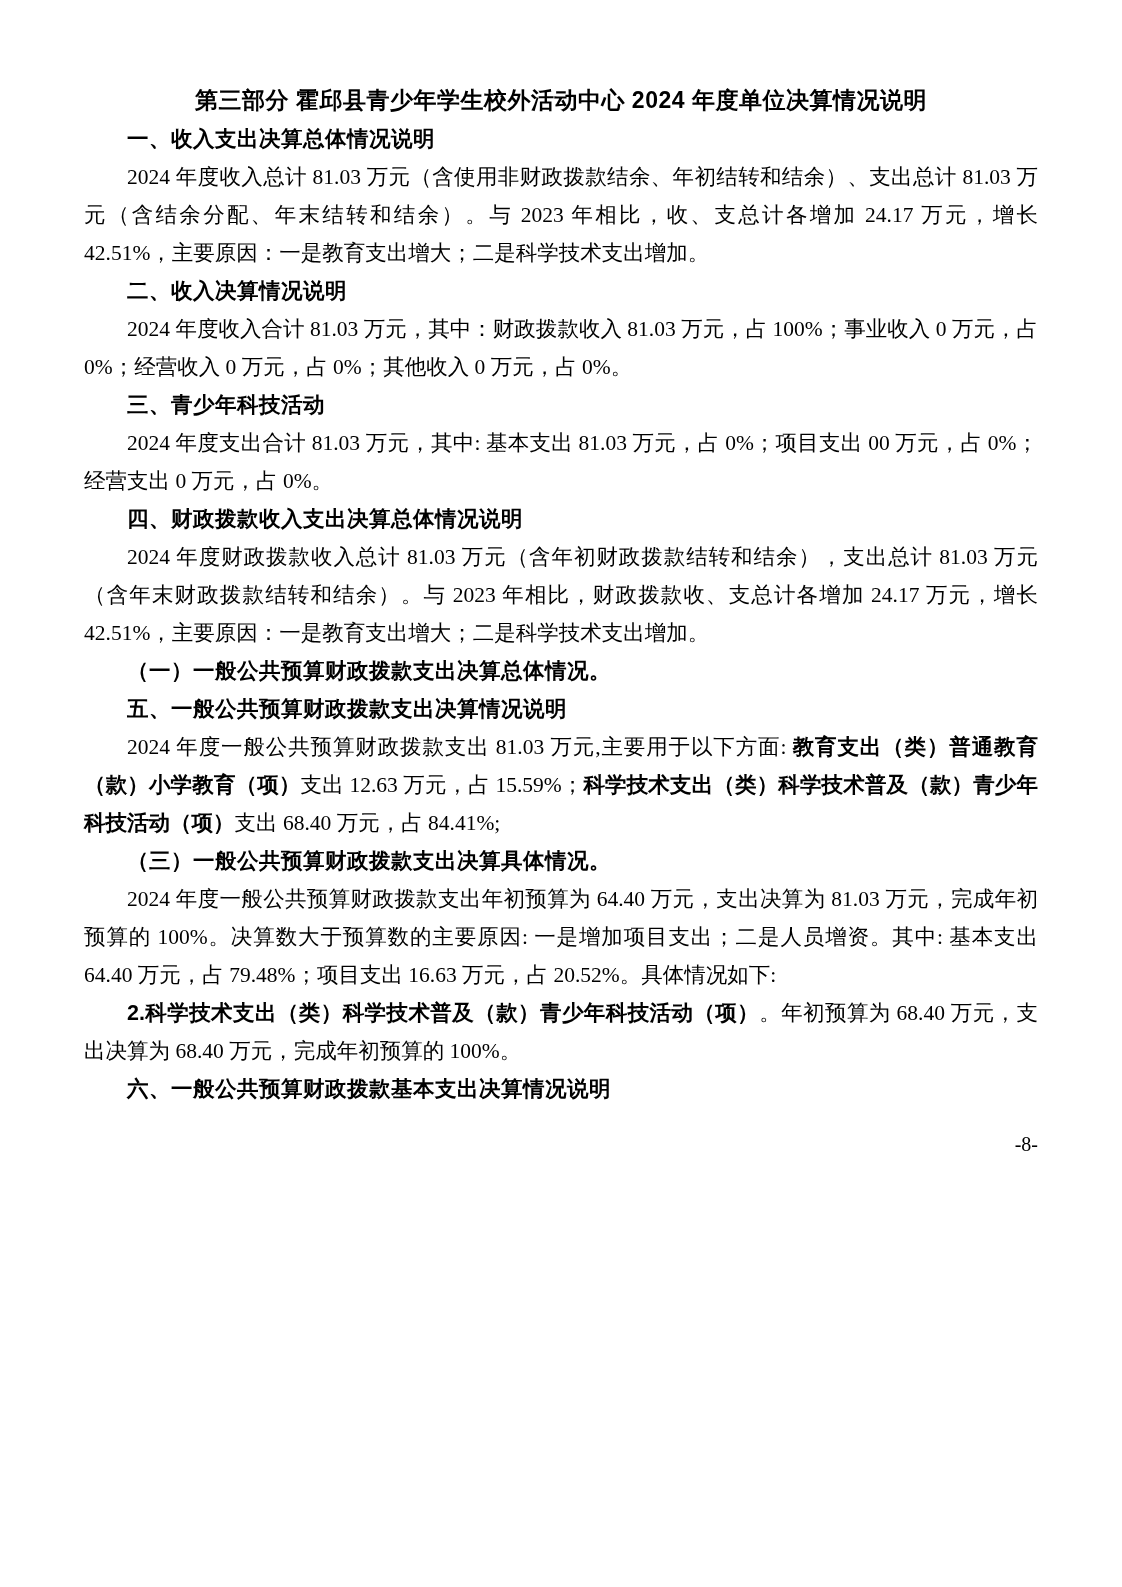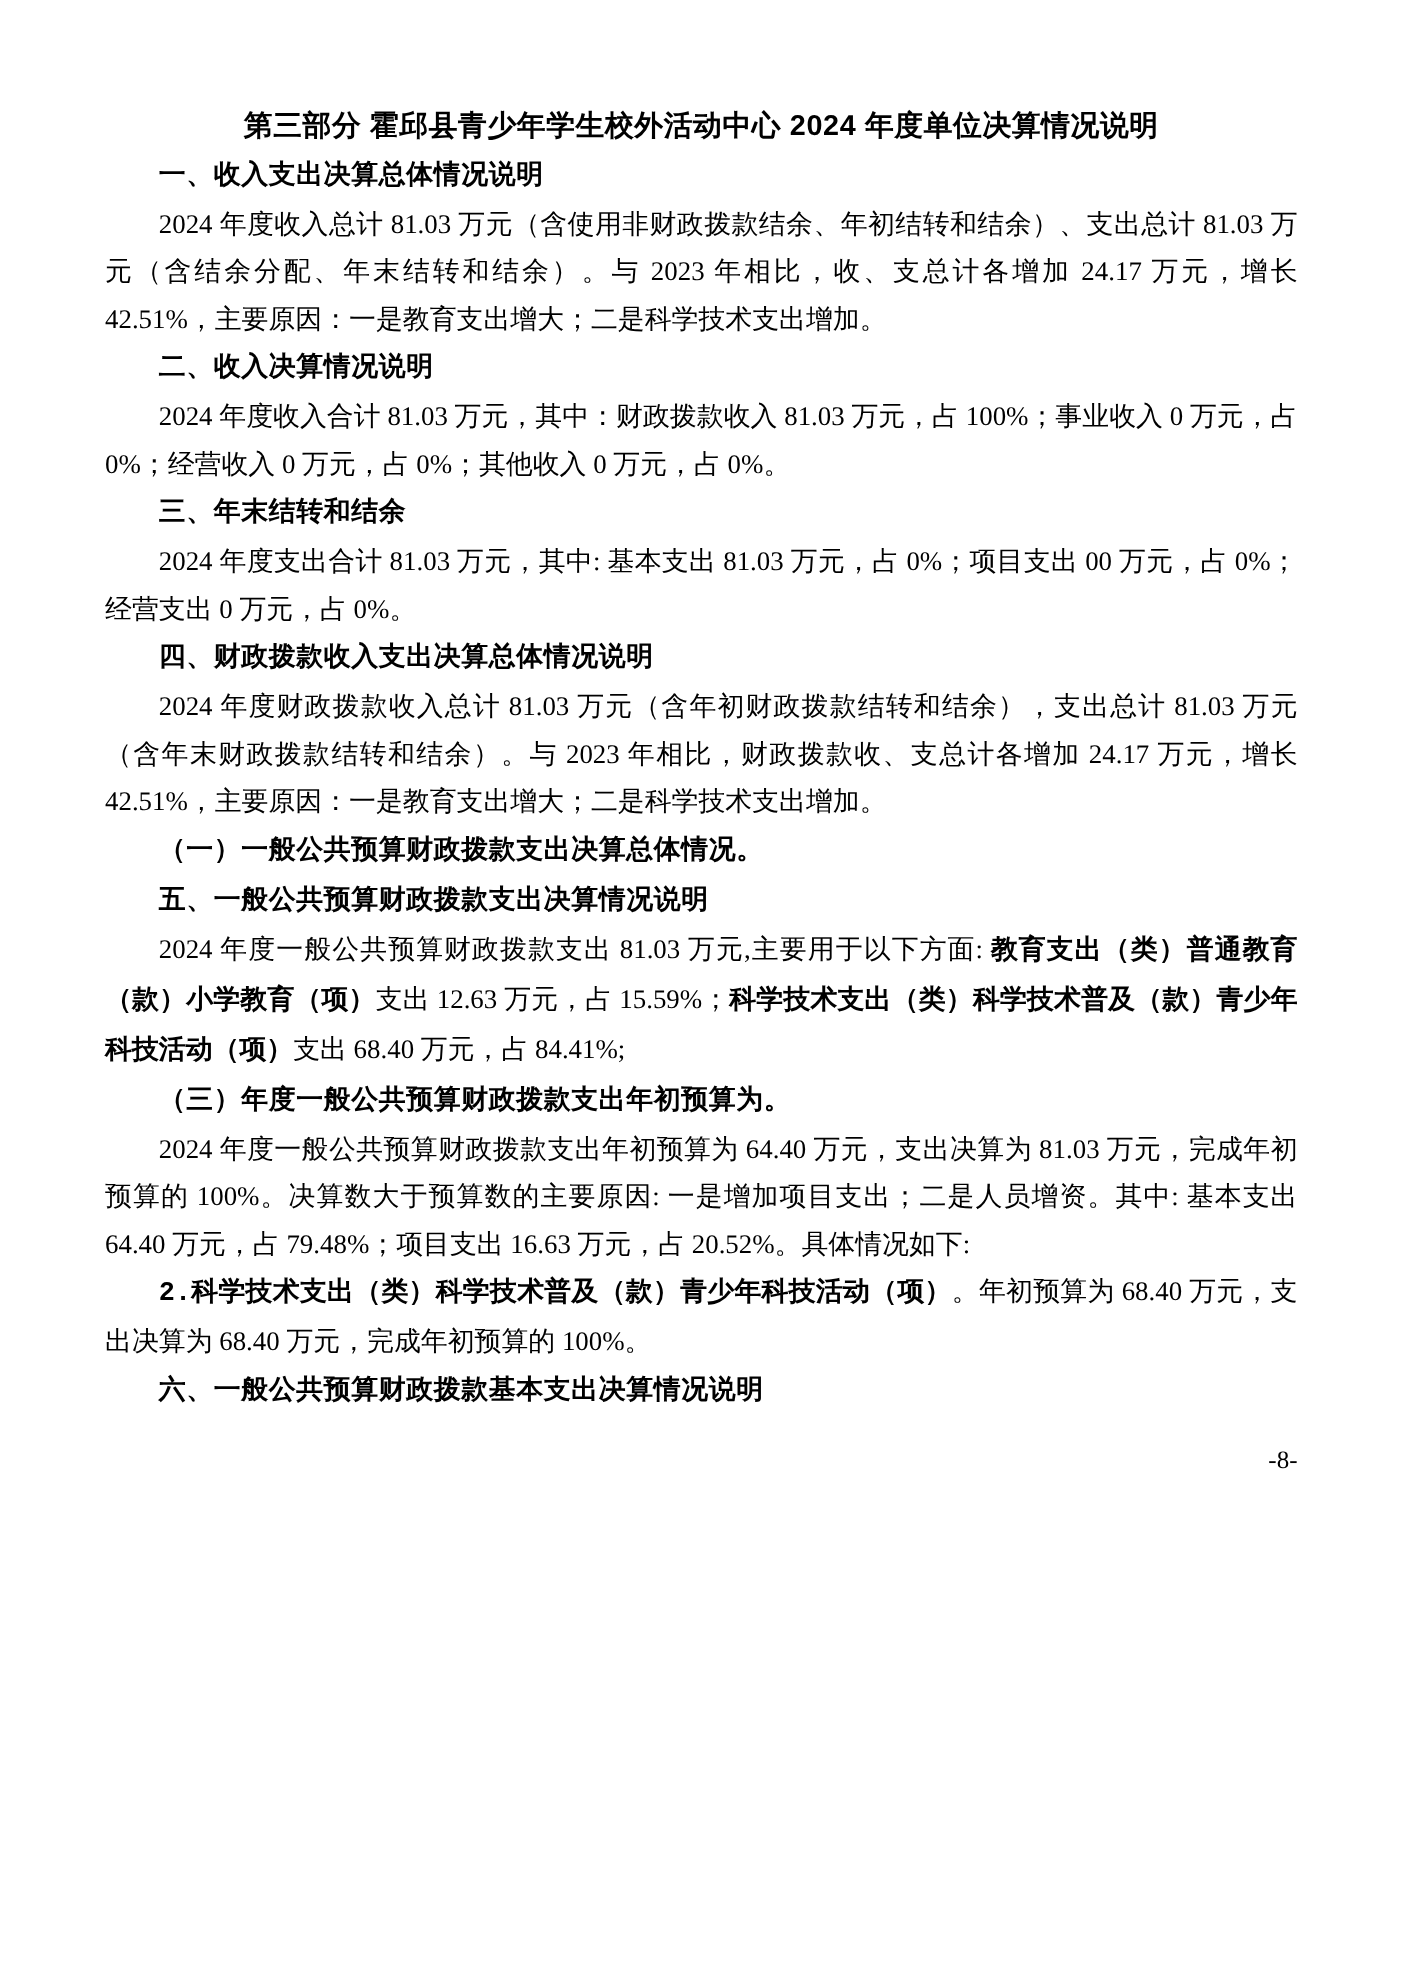--- a/index.html
+++ b/index.html
@@ -42,21 +42,21 @@
   .para {
     font-family: "Liberation Serif", "DejaVu Serif", serif;
     text-indent: 2em;
     text-align: justify;
     text-justify: inter-ideograph;
   }
   .run {
     font-weight: 400;
   }
   .run-bold {
-    font-family: Liberation Mono, monospace;
+    font-family: Liberation Sans, sans-serif;
     font-weight: 700;
   }
   .page-number {
     font-family: "Liberation Serif", "DejaVu Serif", serif;
     font-size: 20px;
     line-height: 24px;
     text-align: right;
     margin-top: 24px;
   }
 </style>
@@ -64,27 +64,27 @@
 <body>
 
 <div class="page">
   <div class="doc-title">第三部分 霍邱县青少年学生校外活动中心 2024 年度单位决算情况说明</div>
 
   <div>
       <div class="block heading"><span class="run run-bold">一、收入支出决算总体情况说明</span></div>
       <div class="block para"><span class="run">2024 年度收入总计 81.03 万元（含使用非财政拨款结余、年初结转和结余）、支出总计 81.03 万元（含结余分配、年末结转和结余）。与 2023 年相比，收、支总计各增加 24.17 万元，增长 42.51%，主要原因：一是教育支出增大；二是科学技术支出增加。</span></div>
       <div class="block heading"><span class="run run-bold">二、收入决算情况说明</span></div>
       <div class="block para"><span class="run">2024 年度收入合计 81.03 万元，其中：财政拨款收入 81.03 万元，占 100%；事业收入 0 万元，占 0%；经营收入 0 万元，占 0%；其他收入 0 万元，占 0%。</span></div>
-      <div class="block heading"><span class="run run-bold">三、年末结转和结余</span></div>
+      <div class="block heading"><span class="run run-bold">三、青少年科技活动</span></div>
       <div class="block para"><span class="run">2024 年度支出合计 81.03 万元，其中: 基本支出 81.03 万元，占 0%；项目支出 00 万元，占 0%；经营支出 0 万元，占 0%。</span></div>
       <div class="block heading"><span class="run run-bold">四、财政拨款收入支出决算总体情况说明</span></div>
       <div class="block para"><span class="run">2024 年度财政拨款收入总计 81.03 万元（含年初财政拨款结转和结余），支出总计 81.03 万元（含年末财政拨款结转和结余）。与 2023 年相比，财政拨款收、支总计各增加 24.17 万元，增长 42.51%，主要原因：一是教育支出增大；二是科学技术支出增加。</span></div>
       <div class="block subheading"><span class="run run-bold">（一）一般公共预算财政拨款支出决算总体情况。</span></div>
       <div class="block heading"><span class="run run-bold">五、一般公共预算财政拨款支出决算情况说明</span></div>
       <div class="block para"><span class="run">2024 年度一般公共预算财政拨款支出 81.03 万元,主要用于以下方面: </span><span class="run run-bold">教育支出（类）普通教育（款）小学教育（项）</span><span class="run">支出 12.63 万元，占 15.59%；</span><span class="run run-bold">科学技术支出（类）科学技术普及（款）青少年科技活动（项）</span><span class="run">支出 68.40 万元，占 84.41%;</span></div>
-      <div class="block subheading"><span class="run run-bold">（三）年度一般公共预算财政拨款支出年初预算为。</span></div>
+      <div class="block subheading"><span class="run run-bold">（三）一般公共预算财政拨款支出决算具体情况。</span></div>
       <div class="block para"><span class="run">2024 年度一般公共预算财政拨款支出年初预算为 64.40 万元，支出决算为 81.03 万元，完成年初预算的 100%。决算数大于预算数的主要原因: 一是增加项目支出；二是人员增资。其中: 基本支出 64.40 万元，占 79.48%；项目支出 16.63 万元，占 20.52%。具体情况如下:</span></div>
       <div class="block para"><span class="run run-bold">2.科学技术支出（类）科学技术普及（款）青少年科技活动（项）</span><span class="run">。年初预算为 68.40 万元，支出决算为 68.40 万元，完成年初预算的 100%。</span></div>
       <div class="block heading"><span class="run run-bold">六、一般公共预算财政拨款基本支出决算情况说明</span></div>
     </div>
 
   <div class="page-number">-8-</div>
 </div>
 
 </body></html>

